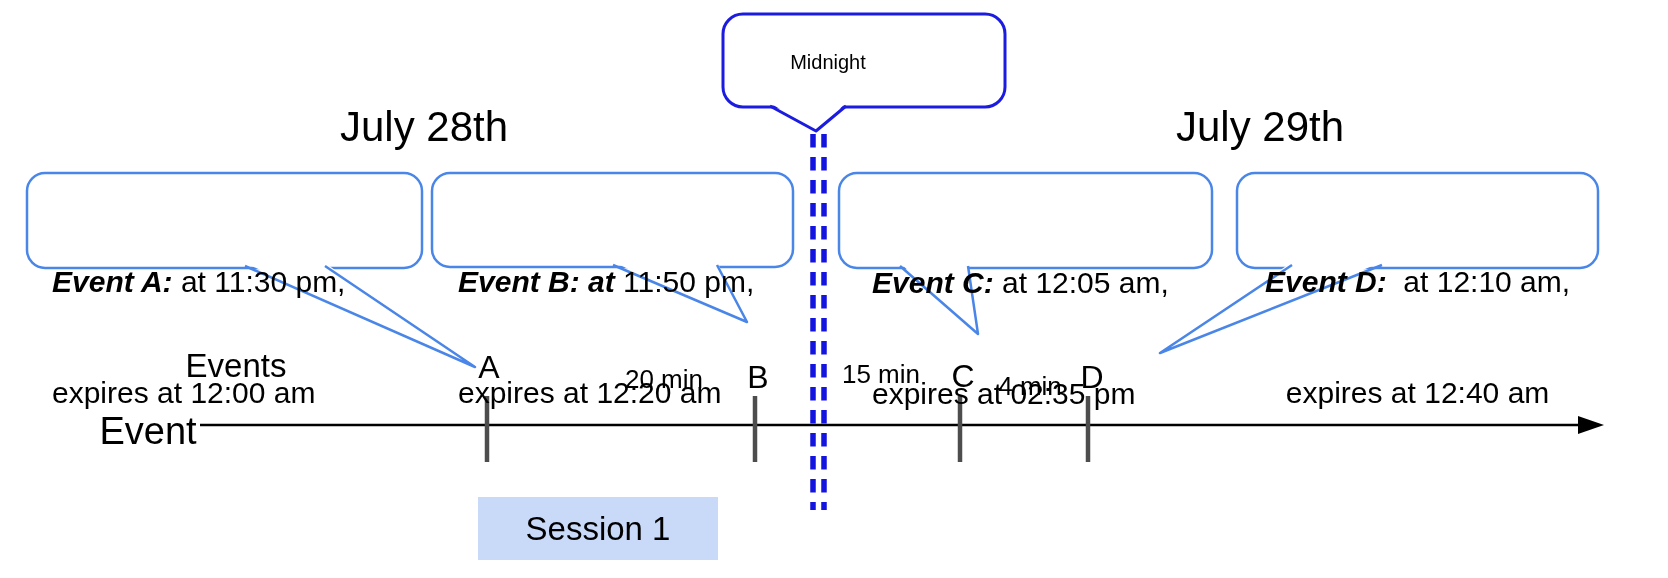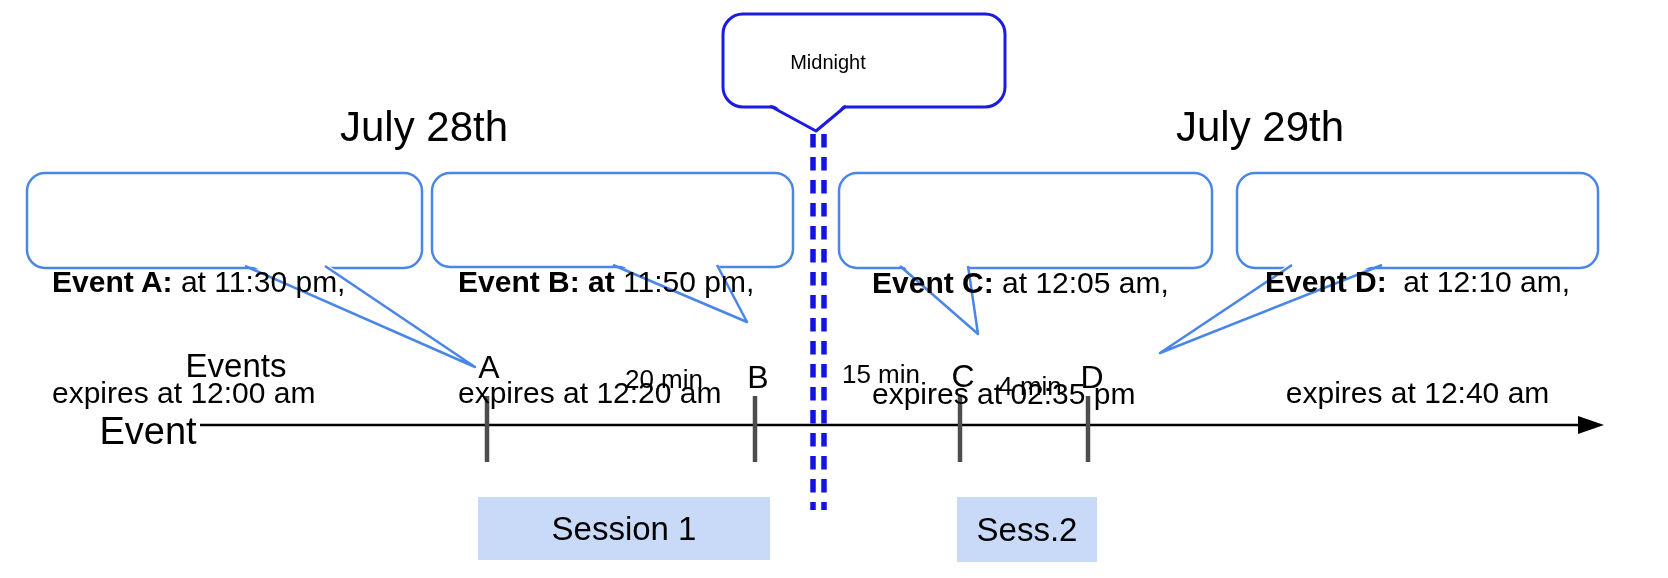--- a/index.html
+++ b/index.html
@@ -19,21 +19,21 @@
   .tailfill  { fill:#fff; stroke:none; }
   .tailedge  { fill:none; stroke:var(--callout-border,#4a86e8); stroke-width:2.5; stroke-linejoin:round; }
   .tailedge-mid { fill:none; stroke:var(--midnight-border,#1c1ce0); stroke-width:3; stroke-linejoin:round; }
 
   
   .t { position:absolute; white-space:pre; }
   .center { transform:translate(-50%,-50%); }
   .date-title { font-size:42px; }
   .midnight-label { font-size:20px;text-align:center; }
   .callout-text { font-size:30px; line-height:37px; }
-  .callout-text .b { font-weight:bold; }
+  .callout-text .b { font-weight:bold;font-style:italic; }
   .lane-label { font-size:33px; }
   .user-label { font-size:38px; }
   .tick-label { font-size:32px; }
   .gap-label { font-size:26px; }
   .session-box {
     position:absolute; background:var(--session-fill,#c9daf8);
     display:flex; align-items:center; justify-content:center;
     font-size:33px;
   }
 </style>
@@ -103,20 +103,17 @@
 
   <div class="t center tick-label" style="left:489px; top:367px;">A</div>
   <div class="t center tick-label" style="left:758px; top:377px;">B</div>
   <div class="t center tick-label" style="left:963px; top:376px;">C</div>
   <div class="t center tick-label" style="left:1092px; top:377px;">D</div>
 
   <div class="t center gap-label" style="left:664px; top:379px;">20 min</div>
   <div class="t center gap-label" style="left:881px; top:374px;">15 min</div>
   <div class="t center gap-label" style="left:1030px; top:386px;">4 min</div>
 
-  <div class="session-box" style="left:478px; top:497px; width:292px; height:63px;">
+  <div class="session-box" style="left:478px; top:497px; width:240px; height:63px;">
     <span>Session 1</span>
-  </div>
-  <div class="session-box" style="left:957px; top:497px; width:140px; height:65px;">
-    <span>Sess.2</span>
   </div>
 
 </div>
 
 </body></html>

